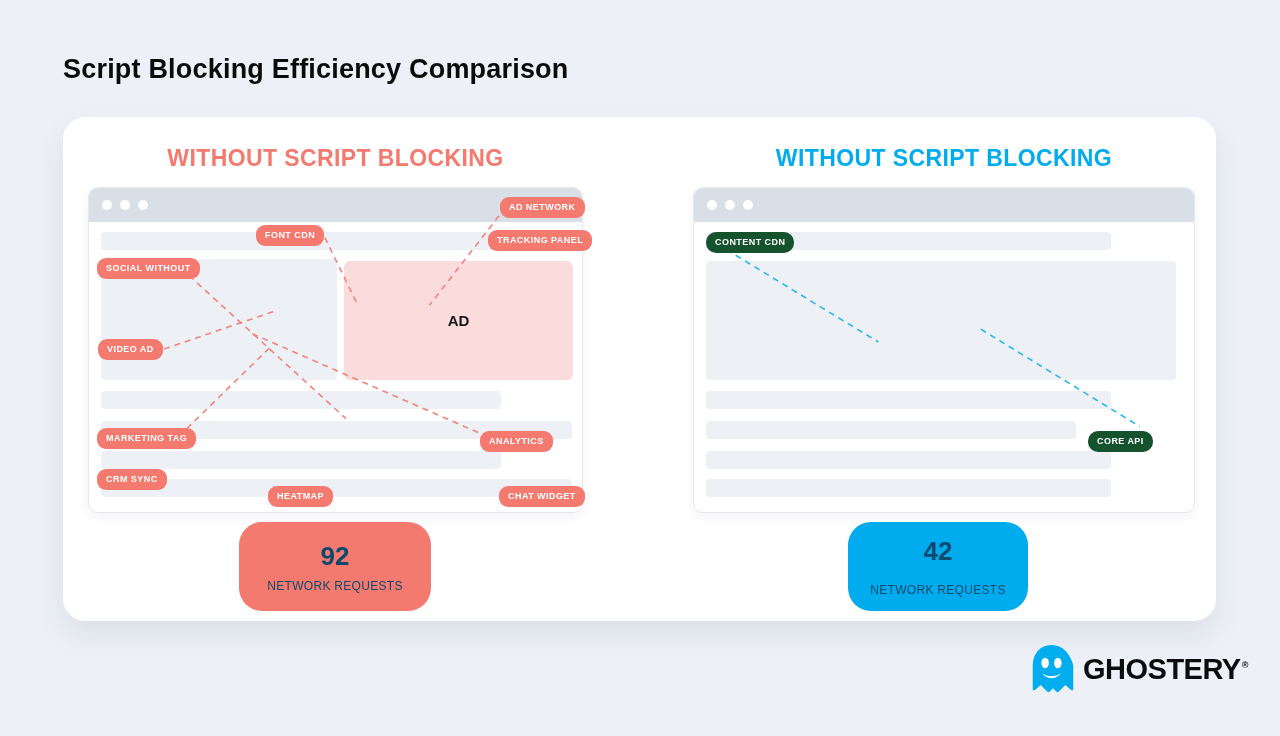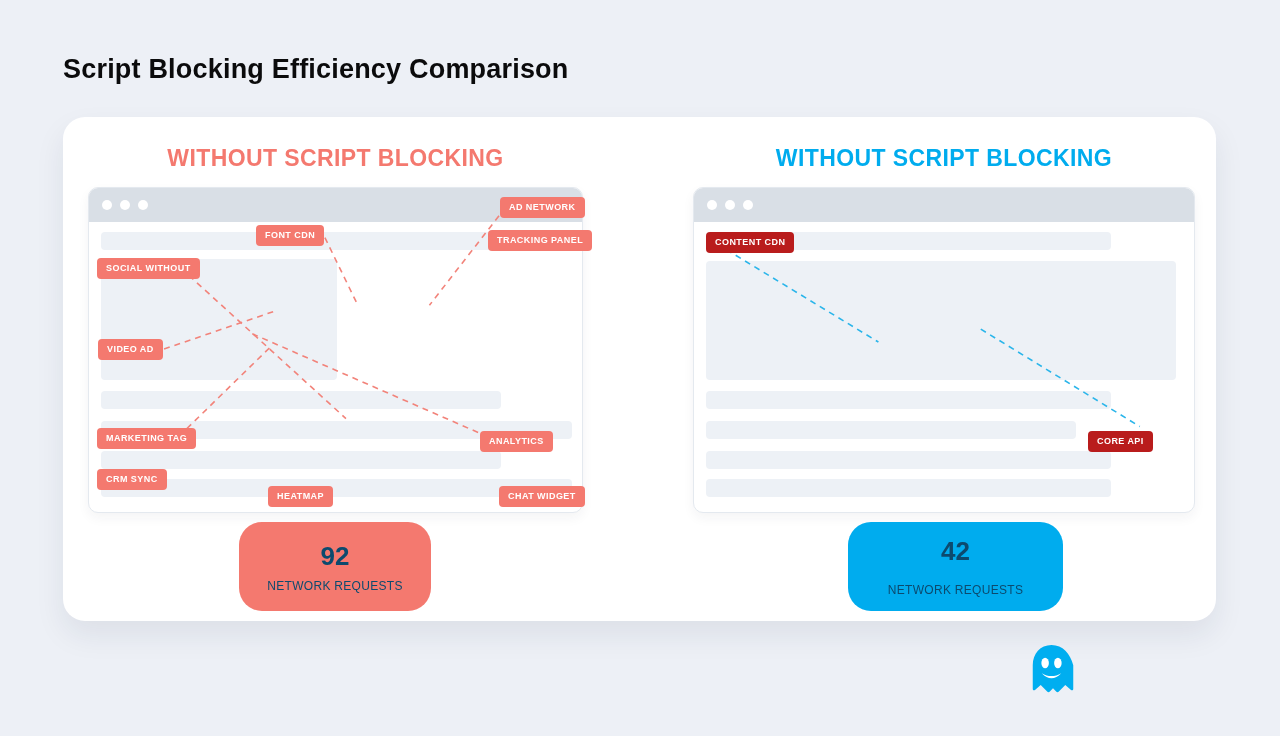--- a/index.html
+++ b/index.html
@@ -51,30 +51,30 @@
   .lines { position: absolute; left: 0; top: 0; width: 100%; height: 100%; z-index: 2; pointer-events: none; }
   .lines line { fill: none; stroke-width: 1.6; stroke-dasharray: 6 5; }
   .lines.salmon line { stroke: #f2837a; }
   .lines.blue line   { stroke: #2ab5ea; }
 
   .badge {
     position: absolute; z-index: 3; color: #ffffff;
     font-size: 9px; font-weight: 700; letter-spacing: 0.45px;
     padding: 6px 9px; border-radius: 4px; white-space: nowrap; line-height: 1;
   }
-  .badge.salmon { background: #F4796F; }
-  .badge.blue   { background: #b91c1c; }
+  .badge.salmon { background: #F4796F; border-radius: 9px; }
+  .badge.blue   { background: #14532d; border-radius: 10px; }
 
   .stat {
     position: absolute; top: 405px; height: 89px; border-radius: 23px;
     color: #0c4a6e; display: flex; flex-direction: column;
     align-items: center; justify-content: center; gap: 7px;
   }
   .stat.left  { left: 176px; width: 192px; background: #F4796F; }
-  .stat.right { left: 785px; width: 215px; background: #00ACEE; gap: 16px; }
+  .stat.right { left: 785px; width: 180px; background: #00ACEE; gap: 16px; }
   .stat-value { font-size: 26px; font-weight: 700; }
   .stat-label { font-size: 12px; font-weight: 500; letter-spacing: 0.3px; }
 
   .brand {
     position: absolute; left: 1029px; top: 642px;
     display: flex; align-items: center; gap: 9px;
   }
   .ghost-icon { width: 45px; height: 54px; display: block; }
   .wordmark {
     font-size: 29px; font-weight: 800; color: #0c0c0e; letter-spacing: -0.5px;
@@ -93,20 +93,23 @@
 
   <div class="browser left">
     <div class="browser-bar">
       <span class="dot"></span>
       <span class="dot"></span>
       <span class="dot"></span>
     </div>
 
     <div class="ph" style="left:12px; top:44px; width:471px; height:18px;"></div>
     <div class="ph" style="left:12px; top:71px; width:236px; height:121px;"></div>
+    <div class="ad-box">
+      <span>AD</span>
+    </div>
     <div class="ph" style="left:12px; top:203px; width:400px; height:18px;"></div>
     <div class="ph" style="left:12px; top:233px; width:471px; height:18px;"></div>
     <div class="ph" style="left:12px; top:263px; width:400px; height:18px;"></div>
     <div class="ph" style="left:12px; top:291px; width:471px; height:18px;"></div>
 
     <svg class="lines salmon" viewBox="0 0 495 326">
       <line x1="232" y1="40" x2="270" y2="118"></line>
       <line x1="412" y1="28" x2="342" y2="118"></line>
       <line x1="100" y1="88" x2="258" y2="232"></line>
       <line x1="75" y1="162" x2="186" y2="124"></line>
@@ -163,13 +166,16 @@
 
 </div>
 
 <div class="brand">
   <svg class="ghost-icon" viewBox="0 0 60 70">
     <path fill="#00AEF0" d="M30 3C15 3 5 14.5 5 30v31.5c0 1.8 1.6 2.6 3 1.4l7.6-6.6 8.6 8.8c1 1 2.6 1 3.6 0l4.2-4.4 4.2 4.4c1 1 2.6 1 3.6 0l8.6-8.8 7.6 6.6c1.4 1.2 3 .4 3-1.4V30C55 14.5 45 3 30 3z"></path>
     <ellipse fill="#ffffff" cx="21.5" cy="27" rx="5" ry="7"></ellipse>
     <ellipse fill="#ffffff" cx="38.5" cy="27" rx="5" ry="7"></ellipse>
     <path fill="#ffffff" d="M17 40.5c4.2 4.6 8.6 6.8 13 6.8s8.8-2.2 13-6.8c-4.2 2.6-8.6 3.9-13 3.9s-8.8-1.3-13-3.9z"></path>
   </svg>
+  <div class="wordmark">
+    <span>GHOSTERY</span><sup>®</sup>
+  </div>
 </div>
 
 </body></html>

